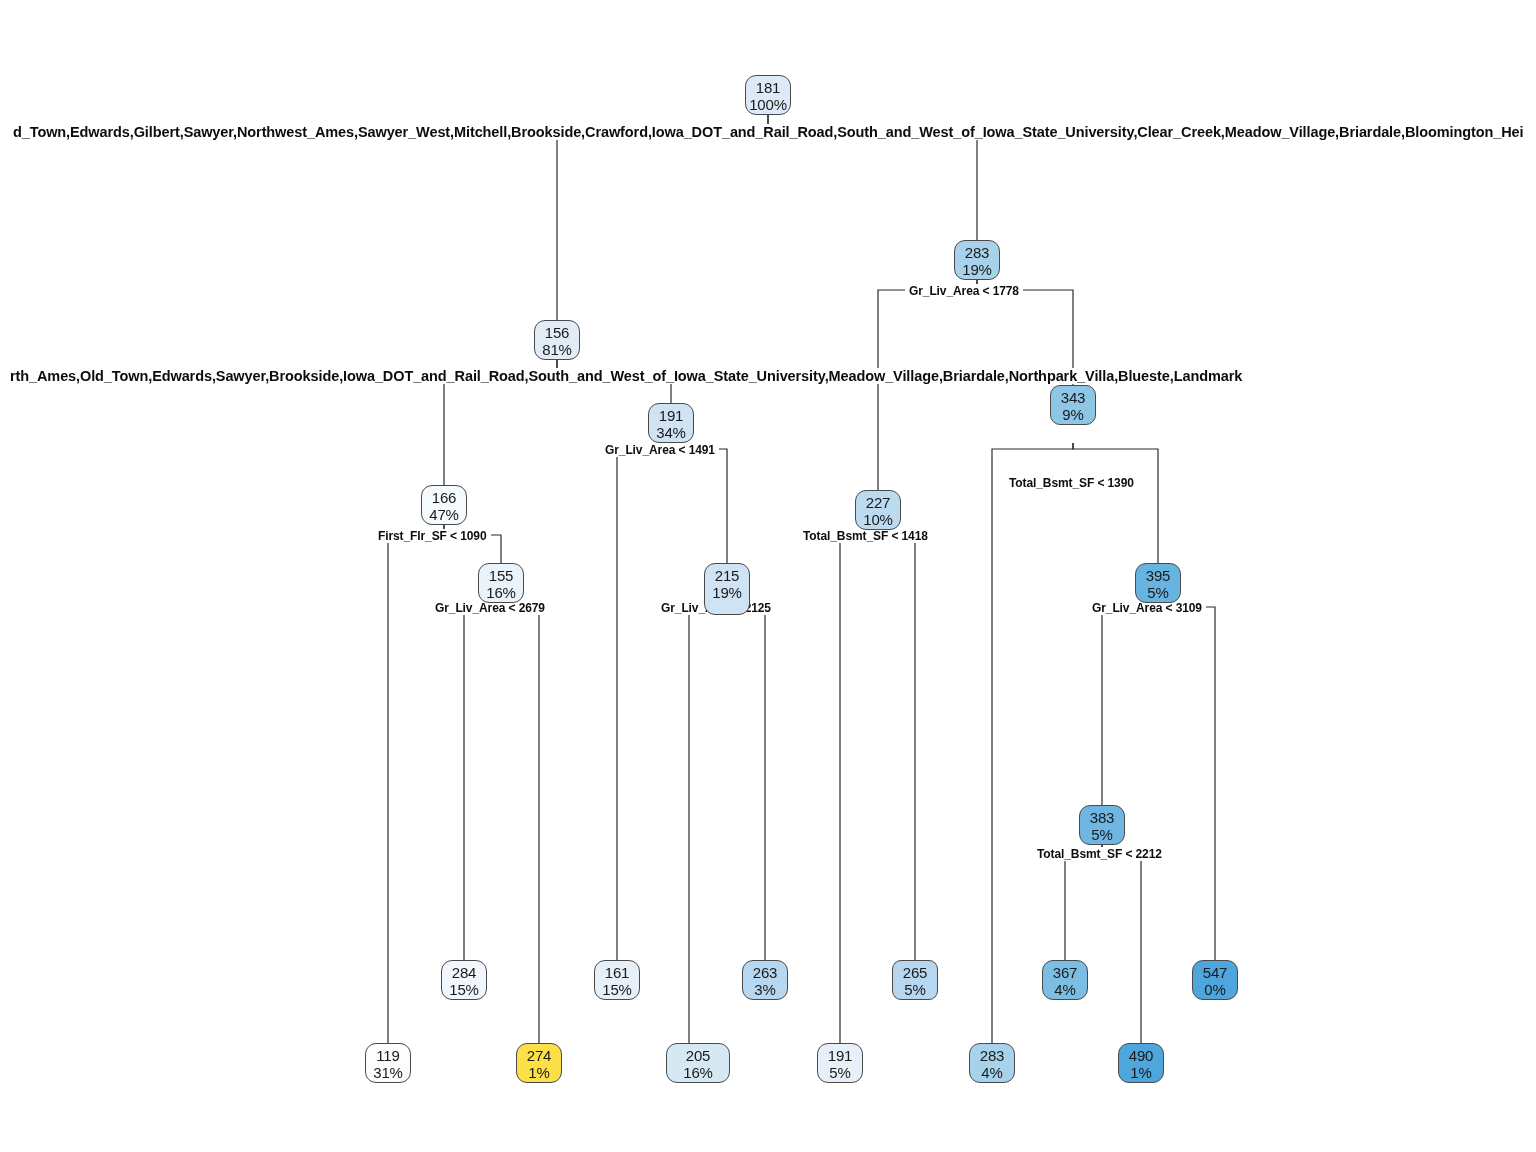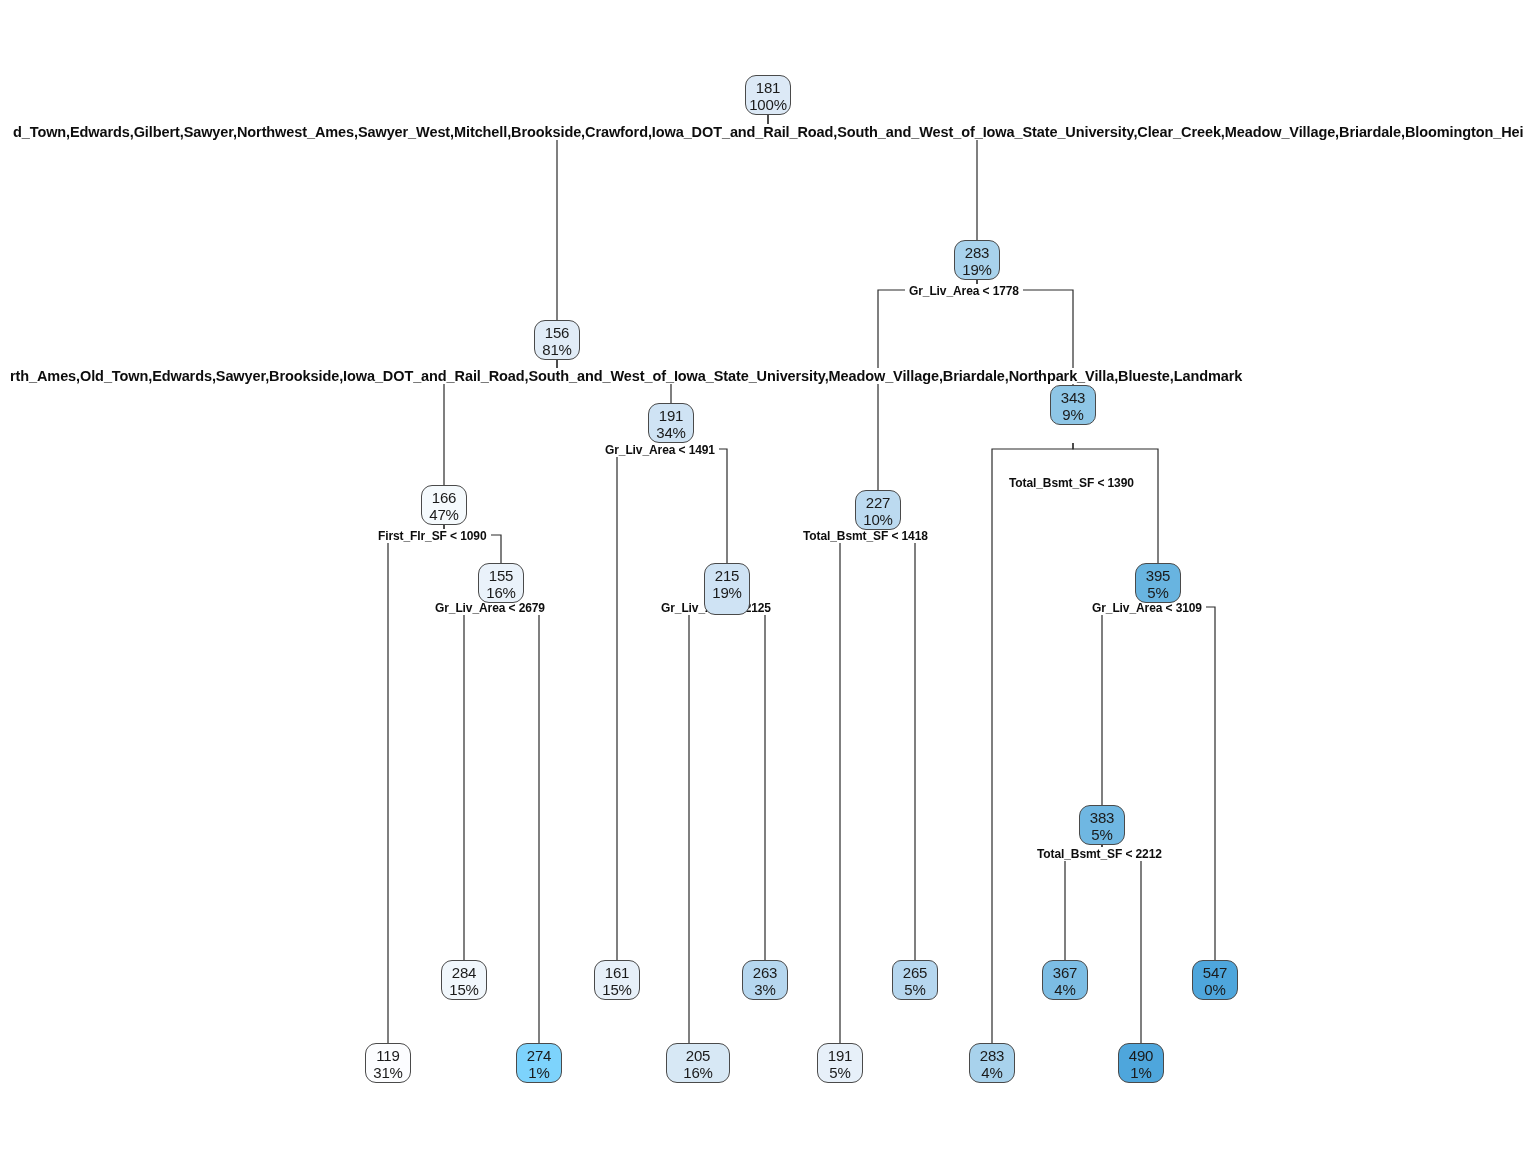--- a/index.html
+++ b/index.html
@@ -128,21 +128,21 @@
       <span class="np">31%</span>
     </div>
     <div class="node" style="left: 478px; top: 563px; width: 46px; height: 40px; background: rgb(234, 242, 250);">
       <span class="nv">155</span>
       <span class="np">16%</span>
     </div>
     <div class="node" style="left: 441px; top: 960px; width: 46px; height: 40px; background: rgb(241, 247, 252);">
       <span class="nv">284</span>
       <span class="np">15%</span>
     </div>
-    <div class="node" style="left: 516px; top: 1043px; width: 46px; height: 40px; background: #7dd3fc;">
+    <div class="node" style="left: 516px; top: 1043px; width: 46px; height: 40px; background: #fde047;">
       <span class="nv">274</span>
       <span class="np">1%</span>
     </div>
     <div class="node" style="left: 594px; top: 960px; width: 46px; height: 40px; background: rgb(231, 240, 249);">
       <span class="nv">161</span>
       <span class="np">15%</span>
     </div>
     <div class="node" style="left: 704px; top: 563px; width: 46px; height: 52px; background: rgb(207, 227, 244);">
       <span class="nv">215</span>
       <span class="np">19%</span>

